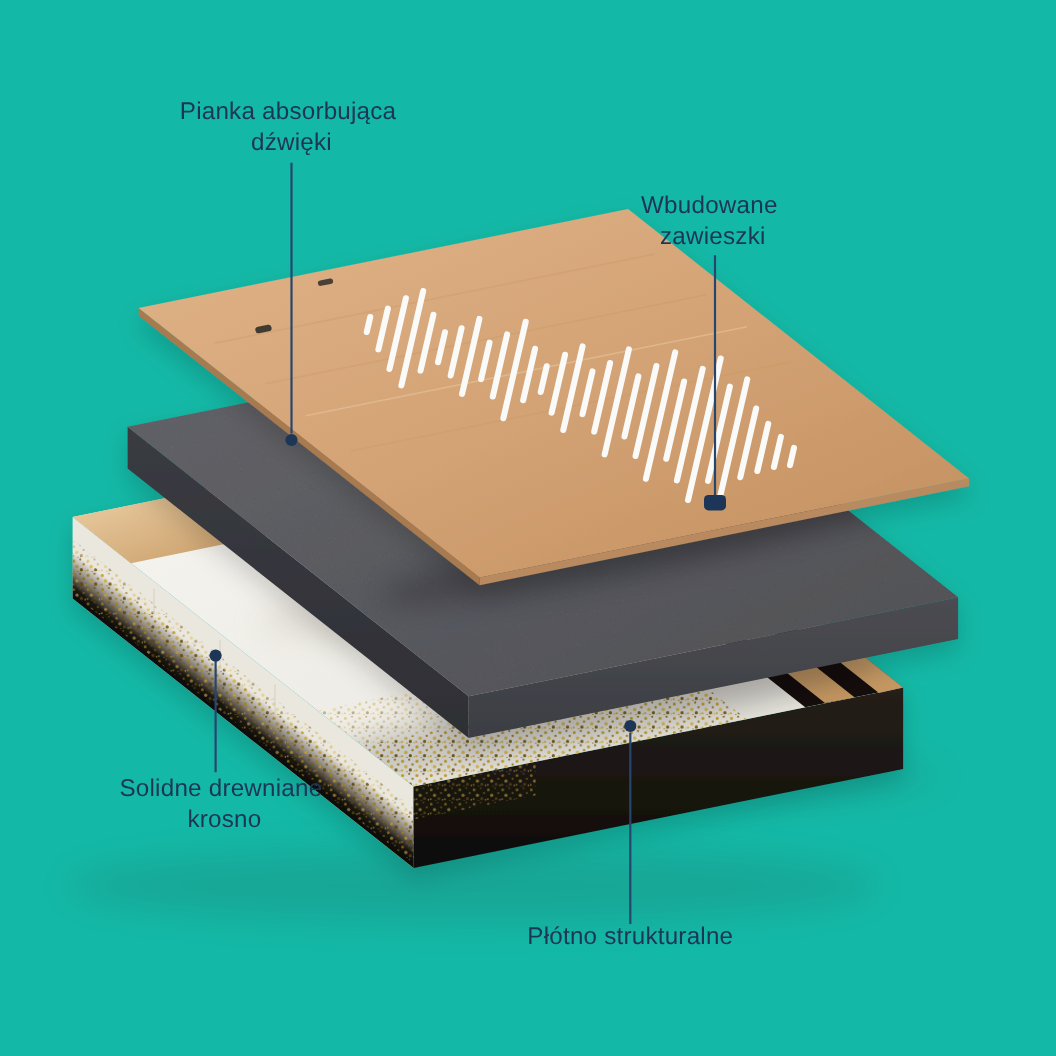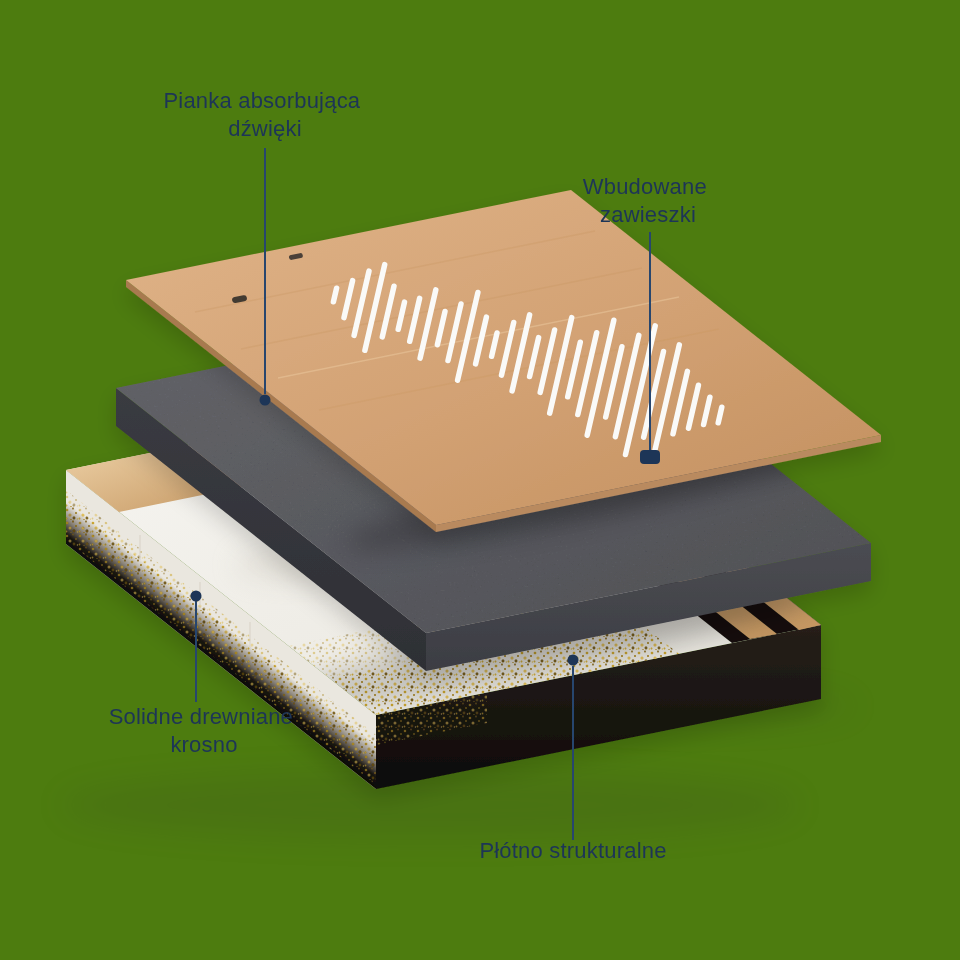--- a/index.html
+++ b/index.html
@@ -1,16 +1,16 @@
 <!DOCTYPE html>
 <html><head>
 <meta charset="utf-8">
 <style>
   html,body{margin:0;padding:0;background:#f7f7f6;}
-  .stage{width:960px;height:960px;position:relative;background:#4d7c0f;overflow:hidden;
+  .stage{width:960px;height:960px;position:relative;background:#14b8a6;overflow:hidden;
          font-family:"Liberation Sans",sans-serif;text-decoration:underline;}
   svg{display:block;}
   .lead{stroke:#27466e;stroke-width:2;fill:none;}
   .dot{fill:#1d3557;}
   .lbl{font-family:"Liberation Sans",sans-serif;font-size:22px;font-weight:500;
        fill:#1d3557;letter-spacing:.2px;}
 </style>
 </head>
 <body>
 

